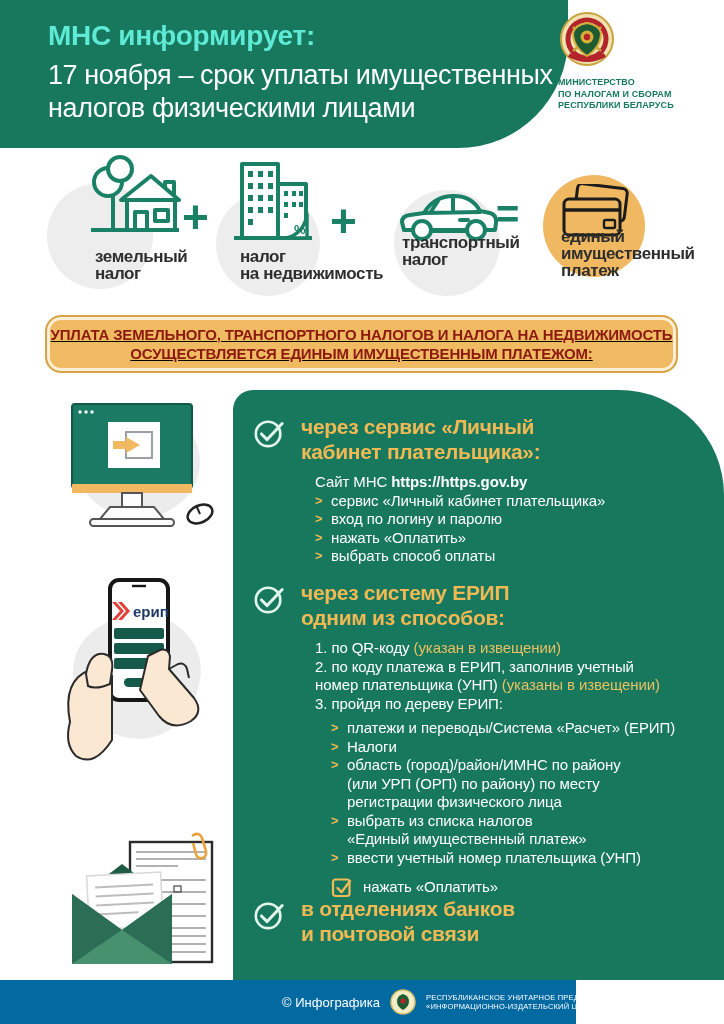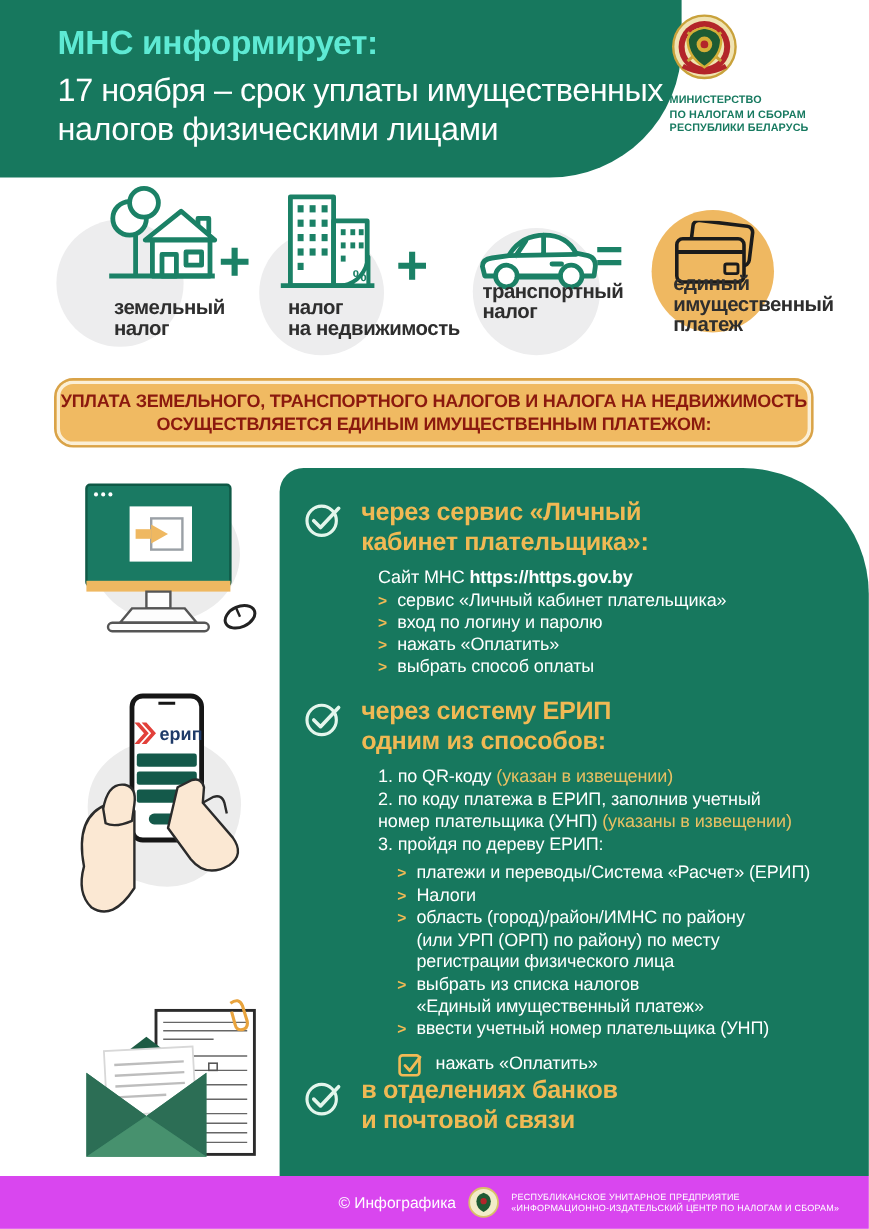--- a/index.html
+++ b/index.html
@@ -25,42 +25,42 @@
   .eq-label { position:absolute; font-size:17px; font-weight:bold; color:#2E2E2E;
               line-height:17px; letter-spacing:-0.4px; white-space:nowrap; }
   .eq-op { position:absolute; color:#1B8166; font-weight:900; }
   .op-plus { font-size:46px; }
   .op-eq   { font-size:40px; }
 
   
   .banner { position:absolute; left:45px; top:315px; width:633px; height:58px;
             background:#F0BA62; border:2px solid #D9A348; border-radius:16px;
             box-shadow: inset 0 0 0 3px #FBEFD6;
-            display:flex; flex-direction:column; align-items:center; justify-content:center; }
+            display:flex; flex-direction:column; align-items:center; justify-content:center;text-decoration:underline; }
   .banner div { color:#8B190E; font-weight:bold; font-size:15px; line-height:19px; letter-spacing:-0.2px; text-align:center; }
 
   
   .panel { position:absolute; left:233px; top:390px; width:491px; height:590px;
            background:#17785E; border-radius:20px 105px 0 0; }
   .sec { position:absolute; left:20px; right:14px; display:flex; gap:16px; }
   .sec-icon { flex:0 0 32px; margin-top:2px; }
   .sec-head div { color:#F0B954; font-size:21px; font-weight:bold; line-height:25px; letter-spacing:-0.3px; }
   .sec-body { margin-left:14px; margin-top:9px; color:#fff; font-size:15px; line-height:18.5px; letter-spacing:-0.1px; width:382px; }
   .site-url { font-weight:bold; }
   .b-row { display:flex; gap:8px; }
   .b-mark { color:#F2BA55; font-weight:bold; font-size:13px; line-height:18.5px; flex:0 0 8px; }
   .gold-note { color:#E9C063; }
   .tree { margin-left:16px; margin-top:6px; }
   .checkbox-row { display:flex; align-items:center; gap:10px; margin-left:16px; margin-top:9px; }
 
   
   .illu { position:absolute; }
 
   
-  .footer { position:absolute; left:0; bottom:0; width:724px; height:44px; background:#d946ef; }
+  .footer { position:absolute; left:0; bottom:0; width:576px; height:44px; background:#0369a1; }
   .footer-inner { position:absolute; left:282px; top:0; bottom:0; display:flex; align-items:center; gap:10px; }
   .credit { color:#ffffff; font-size:13px; white-space:nowrap; }
   .org { color:#ffffff; font-size:7.5px; line-height:9.5px; letter-spacing:0.2px; white-space:nowrap; }
 </style>
 </head>
 <body>
 
 <div class="page">
 
   <div class="header">

